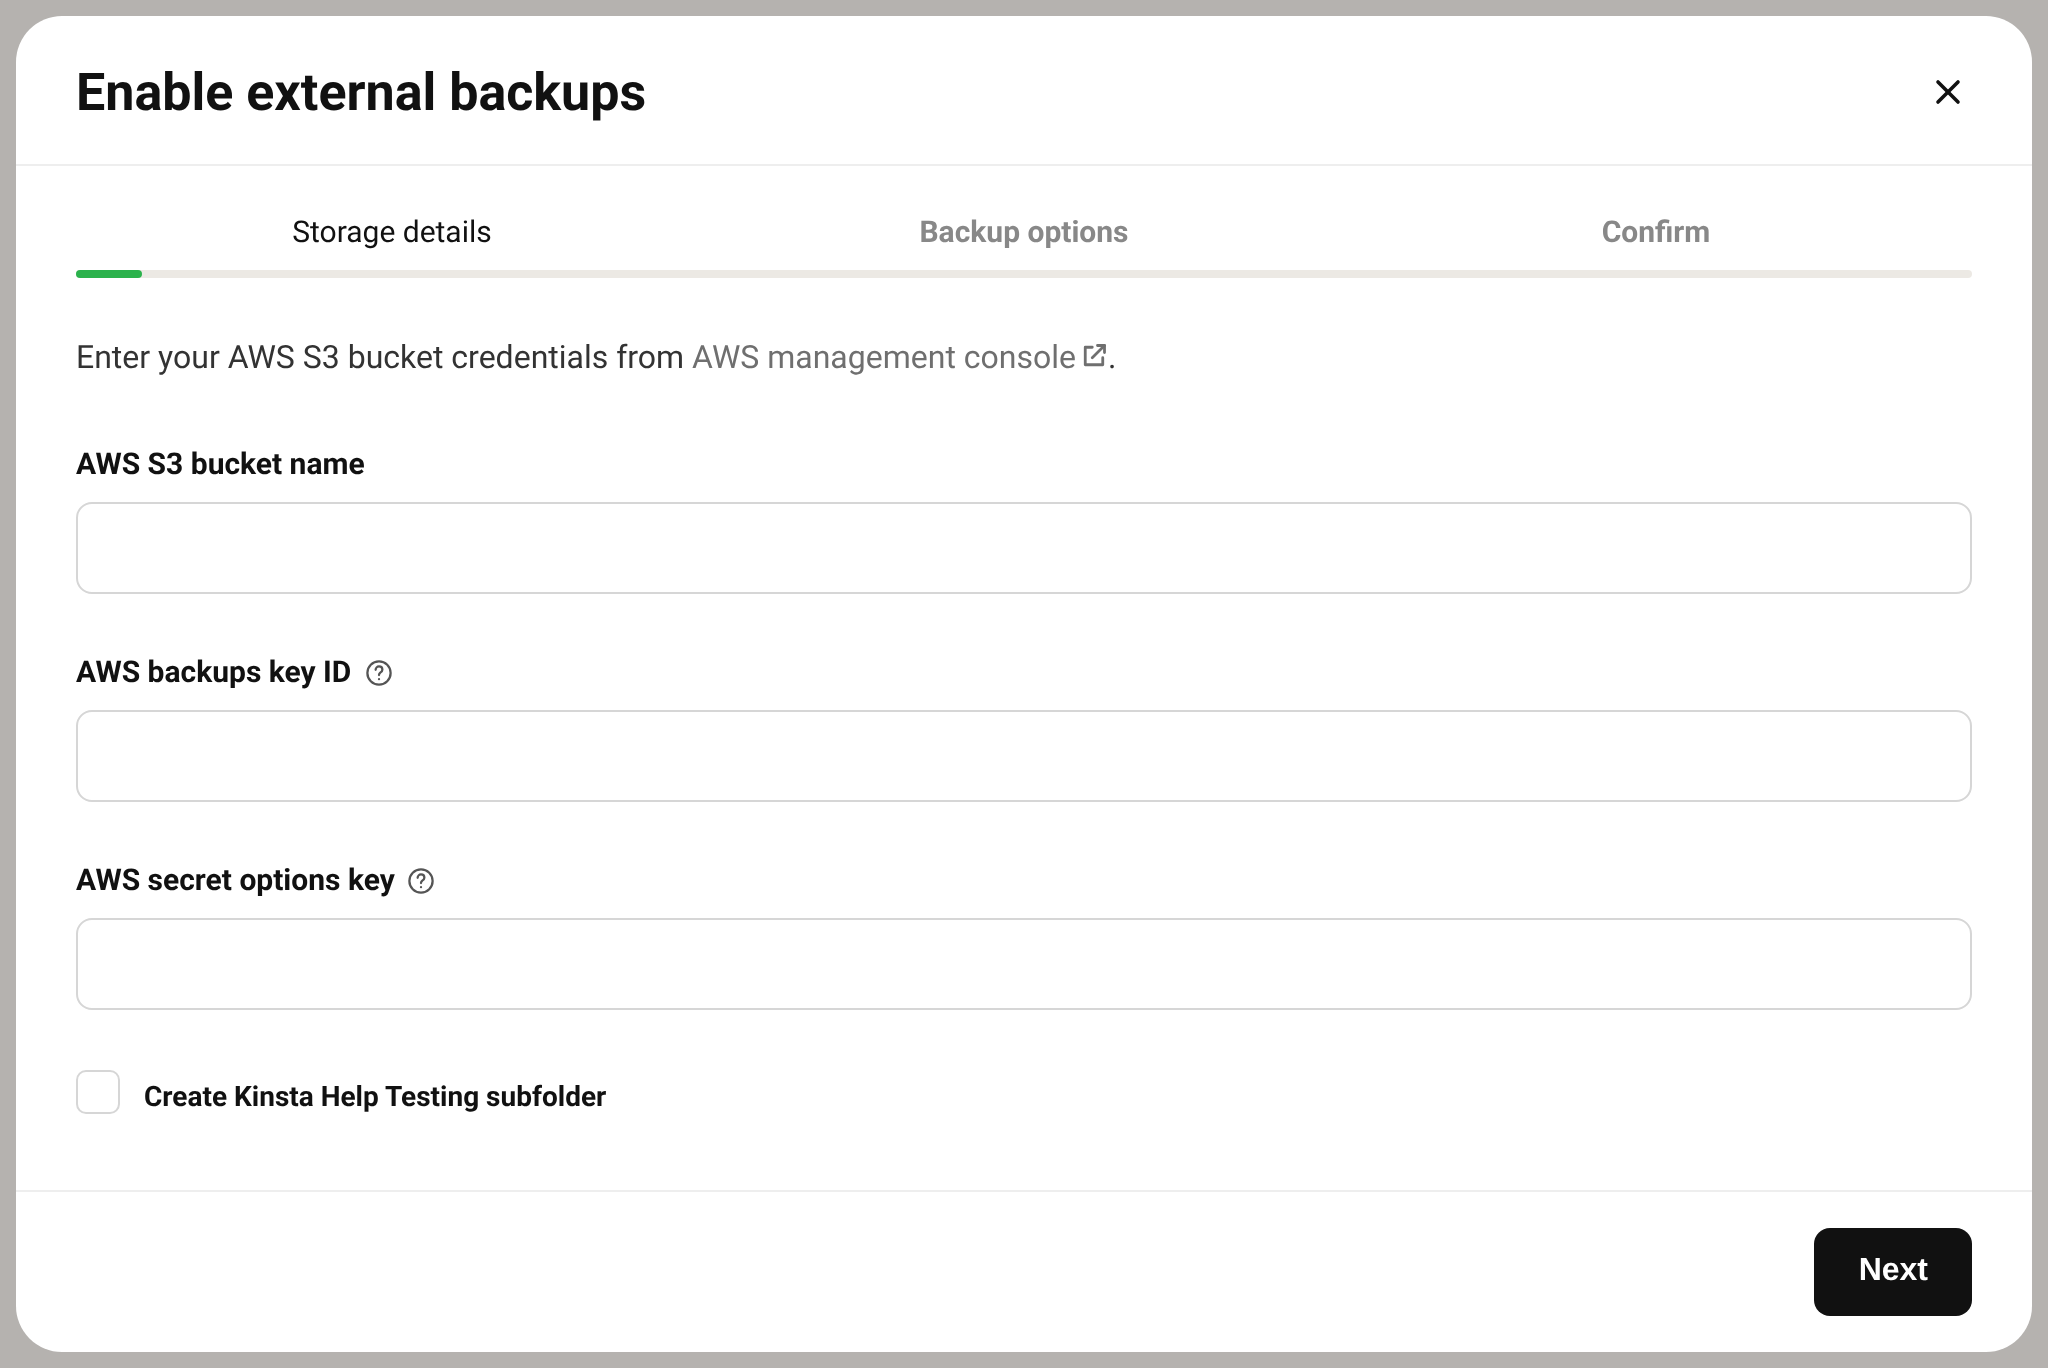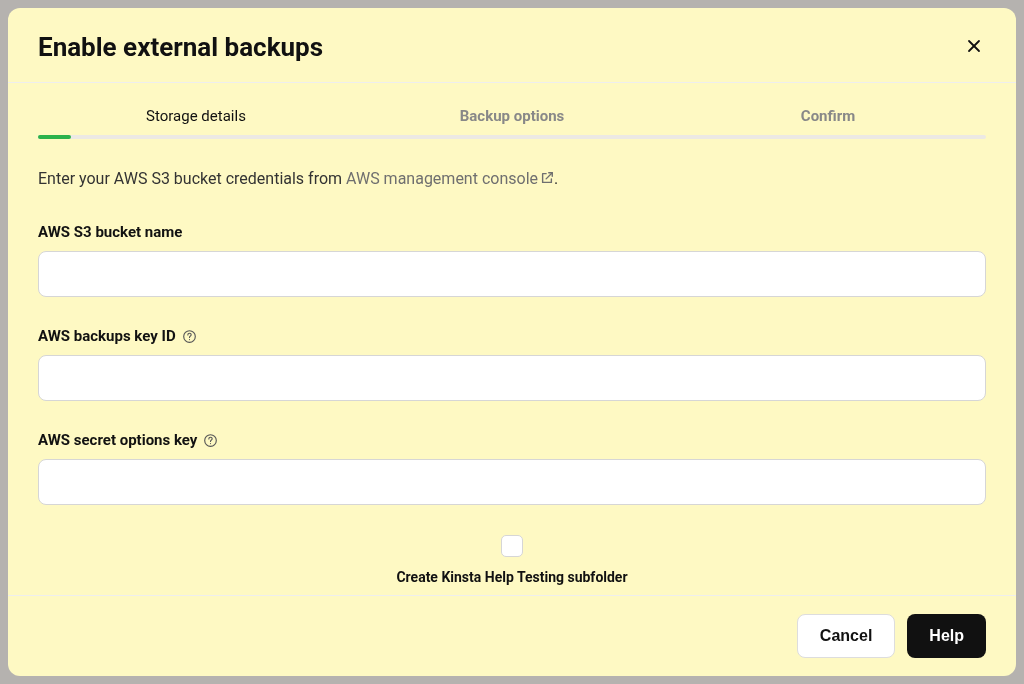--- a/index.html
+++ b/index.html
@@ -14,22 +14,22 @@
       height: 684px;
       overflow: hidden;
       position: relative;
     }
     .modal {
       position: absolute;
       top: 8px;
       left: 8px;
       right: 8px;
       bottom: 8px;
-      background: #fef9c3;
-      border-radius: 12px;
+      background: #ffffff;
+      border-radius: 23px;
       display: flex;
       flex-direction: column;
       overflow: hidden;
     }
     .modal-header {
       padding: 24px 30px 20px 30px;
       display: flex;
       justify-content: space-between;
       align-items: center;
       border-bottom: 1px solid #eee;
@@ -125,24 +125,23 @@
       width: 100%;
       height: 46px;
       border: 1px solid #d6d6d6;
       border-radius: 8px;
       padding: 0 14px;
       font-size: 15px;
       outline: none;
     }
     .checkbox-row {
       display: flex;
-      align-items: center;
+      align-items: flex-end;
       gap: 12px;
       margin-top: 6px;
-      flex-direction: column;
     }
     .checkbox {
       width: 22px;
       height: 22px;
       border: 1.5px solid #d6d6d6;
       border-radius: 5px;
       background: #fff;
       cursor: pointer;
     }
     .checkbox-label {
@@ -245,16 +244,15 @@
       <input type="text" class="form-input" value="" style="">
     </div>
 
     <div class="checkbox-row">
       <button class="checkbox"></button>
       <span class="checkbox-label">Create Kinsta Help Testing subfolder</span>
     </div>
   </div>
 
   <div class="modal-footer">
-    <button class="btn btn-secondary">Cancel</button>
-    <button class="btn btn-primary">Help</button>
+    <button class="btn btn-primary">Next</button>
   </div>
 </div>
 
 </body></html>

